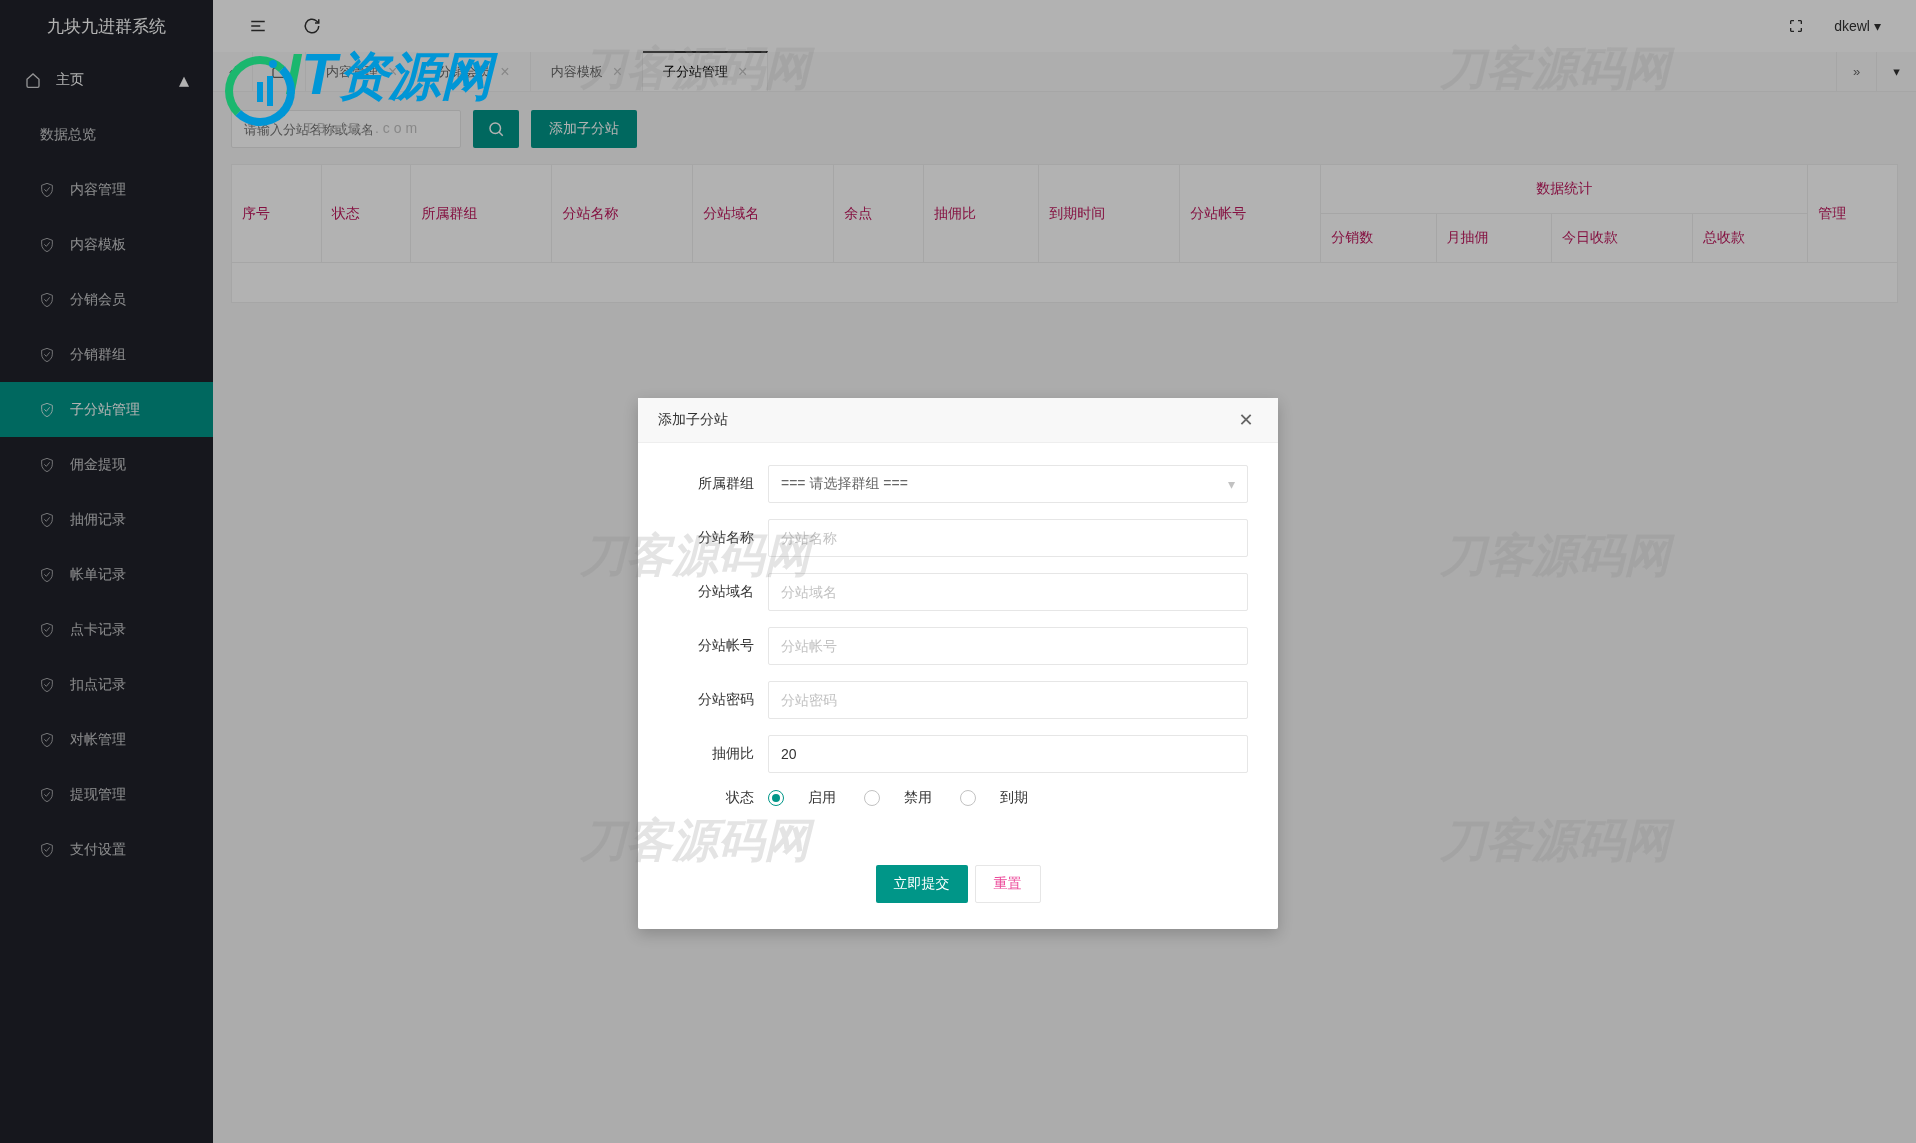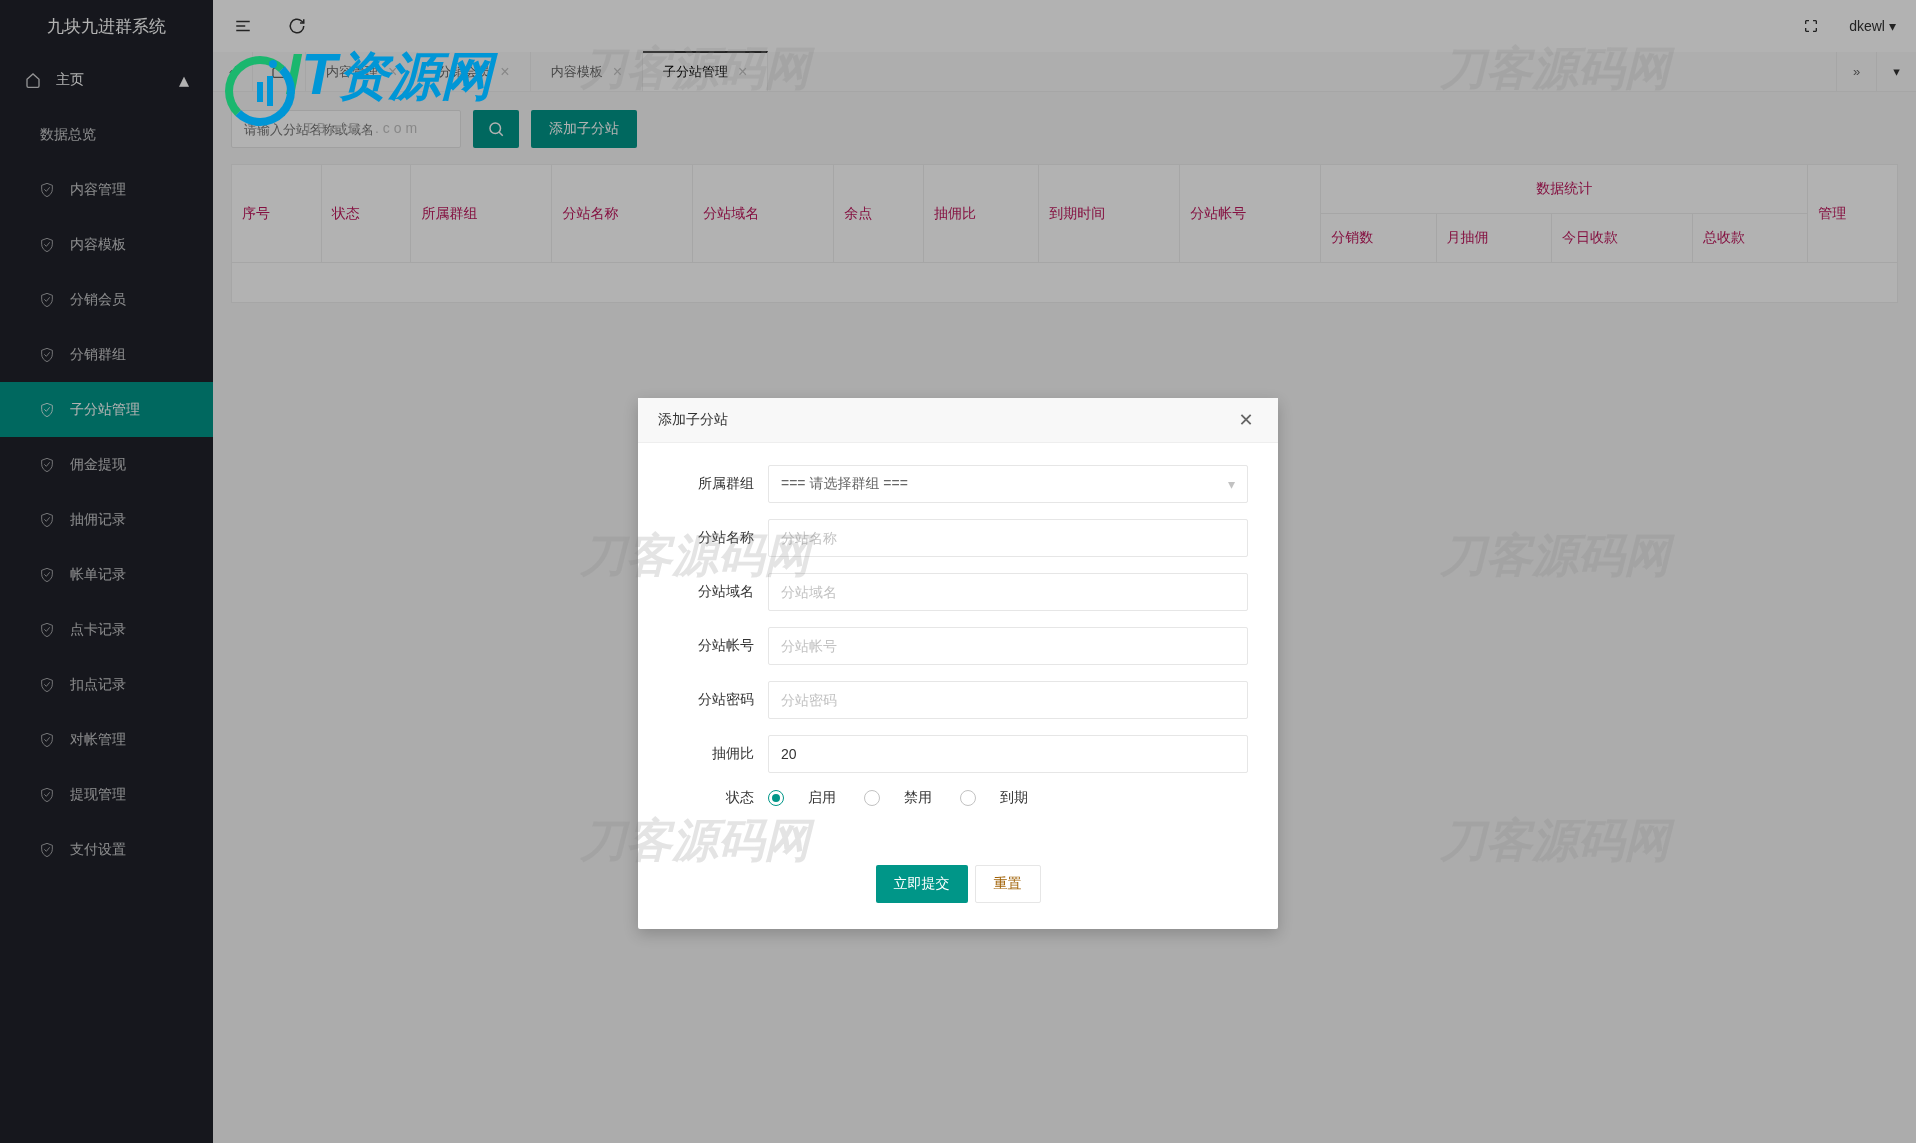--- a/index.html
+++ b/index.html
@@ -10,41 +10,41 @@
     .nav { }
     .nav-group { display: flex; align-items: center; padding: 0 24px; height: 55px; cursor: pointer; color:#fff; font-size: 14px;}
     .nav-group .arrow { margin-left: auto; font-size: 20px;}
     .nav-item { display: flex; align-items: center; padding: 0 24px 0 38px; height: 55px; cursor: pointer; color: rgba(255,255,255,0.75); font-size: 14px;}
     .nav-item.sub { padding-left: 40px; }
     .nav-item.active { background: #009688; color: #fff; }
     .nav-icon { width: 18px; margin-right: 14px; display: inline-flex; align-items: center; justify-content: center; opacity:0.8;}
     .nav-icon svg { width: 16px; height: 16px; }
     
     .main { position: absolute; left: 213px; top: 0; right: 0; bottom: 0; }
-    .topbar { height: 52px; background: #fff; display: flex; align-items: center; padding: 0 20px; }
+    .topbar { height: 52px; background: #fff; display: flex; align-items: center; padding: 0 35px; }
     .topbar-left { display: flex; gap: 34px; align-items: center;}
     .topbar-btn { width: 20px; height: 20px; display: inline-flex; align-items:center; justify-content: center; cursor: pointer; color:#333; }
     .topbar-right { margin-left: auto; display: flex; align-items: center; gap: 28px; }
     .user-drop { font-size: 14px; display: flex; align-items: center; gap: 4px; cursor:pointer;}
     
     .tabs { height: 40px; background: #fafafa; border-bottom: 1px solid #eee; display: flex; align-items: stretch; position:relative;}
     .tab-scroll-left, .tab-scroll-right, .tab-drop { width: 40px; display:flex; align-items:center; justify-content:center; cursor:pointer; border-right: 1px solid #eee; color:#666;}
     .tab-scroll-right, .tab-drop { border-right: none; border-left: 1px solid #eee; margin-left:auto;}
     .tab-drop2 { width:40px; display:flex; align-items:center; justify-content:center; cursor:pointer; border-left: 1px solid #eee;}
     .tab { padding: 0 20px; display: inline-flex; align-items: center; border-right: 1px solid #eee; cursor: pointer; font-size: 13px; color:#666; position:relative;}
     .tab.home { padding: 0 18px;}
     .tab.active { background: #fff; color: #000; border-top: 2px solid #333; margin-top: -1px;}
     .tab .close { margin-left: 10px; font-size: 16px; color:#c2c2c2;}
     
     .content { padding: 18px; }
     .toolbar { display: flex; gap: 12px; margin-bottom: 16px;}
     .search-input { width: 230px; height: 38px; border:1px solid #e6e6e6; border-radius:2px; padding: 0 12px; font-size:13px; background:#fff;}
     .btn { height: 38px; border:none; border-radius:2px; padding: 0 18px; font-size:14px; cursor:pointer; display:inline-flex; align-items:center; justify-content:center;}
     .btn-primary { background: #009688; color:#fff;}
-    .btn-default { background: #fff; border:1px solid #e6e6e6; color:#a16207;}
+    .btn-default { background: #fff; border:1px solid #e6e6e6; color:#ec4899;}
     
     .table-wrap { background:#fff;}
     .table { width:100%; border-collapse: collapse; }
     .table th { font-weight:400; font-size:14px; color:#be185d; text-align:left; padding: 15px 10px; border:1px solid #eee; background:#fff;}
     .table th.center{ text-align:center;}
     .table-empty { height: 40px; border:1px solid #eee; border-top:none;}
     
     .overlay { position: absolute; inset: 0; background: rgba(0,0,0,0.3); display:flex; align-items:flex-start; justify-content:center; padding-top: 398px;}
     .modal { width: 640px; background:#fff; border-radius:2px; box-shadow: 0 5px 15px rgba(0,0,0,0.2);}
     .modal-header { height: 45px; background:#f8f8f8; display:flex; align-items:center; padding: 0 20px; border-bottom:1px solid #eee;}

